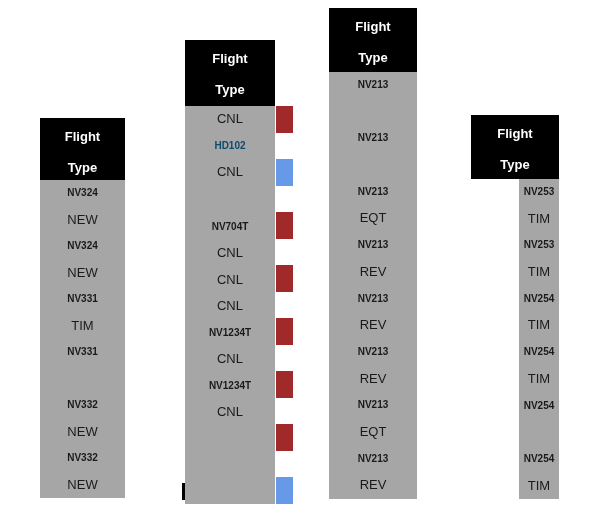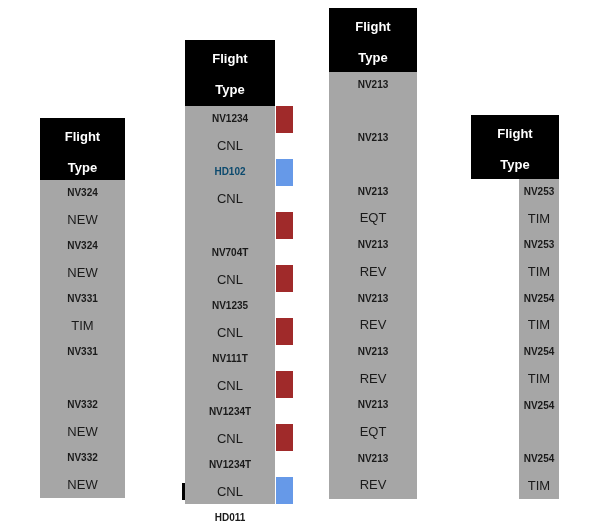--- a/index.html
+++ b/index.html
@@ -137,64 +137,52 @@
           <span class="cell-text" style="line-height: 26.5px;">NEW</span>
         </div>
       </div>
     </div>
     <div class="column" style="left: 185px; top: 40px; width: 90px;">
       <div class="col-header" style="height: 66px; background: rgb(0, 0, 0); color: rgb(255, 255, 255);">
         <span class="hline first">Flight</span>
         <span class="hline second">Type</span>
       </div>
       <div class="col-body" style="background: rgb(166, 166, 166); height: 397.5px;">
-        <div class="row flight" style="height: 26.5px; line-height: 26.5px; color: rgb(26, 26, 26);">
-          <span class="cell-text" style="line-height: 26.5px;">NV1234</span>
-        </div>
         <div class="row type" style="height: 26.5px; line-height: 26.5px; color: rgb(26, 26, 26);">
           <span class="cell-text" style="line-height: 26.5px;">CNL</span>
         </div>
         <div class="row flight" style="height: 26.5px; line-height: 26.5px; color: #0c4a6e;">
           <span class="cell-text" style="line-height: 26.5px;">HD102</span>
         </div>
         <div class="row type" style="height: 26.5px; line-height: 26.5px; color: rgb(26, 26, 26);">
           <span class="cell-text" style="line-height: 26.5px;">CNL</span>
         </div>
         <div class="row flight" style="height: 26.5px; line-height: 26.5px; color: rgb(26, 26, 26); margin-top: 28px;">
           <span class="cell-text" style="line-height: 26.5px;">NV704T</span>
         </div>
         <div class="row type" style="height: 26.5px; line-height: 26.5px; color: rgb(26, 26, 26);">
           <span class="cell-text" style="line-height: 26.5px;">CNL</span>
         </div>
-        <div class="row flight" style="height: 26.5px; line-height: 26.5px; color: rgb(26, 26, 26);">
-          <span class="cell-text" style="line-height: 26.5px;">NV1235</span>
-        </div>
-        <div class="row type" style="height: 26.5px; line-height: 26.5px; color: rgb(26, 26, 26);">
-          <span class="cell-text" style="line-height: 26.5px;">CNL</span>
-        </div>
-        <div class="row flight" style="height: 26.5px; line-height: 26.5px; color: rgb(26, 26, 26);">
-          <span class="cell-text" style="line-height: 26.5px;">NV111T</span>
+        <div class="row type" style="height: 26.5px; line-height: 26.5px; color: rgb(26, 26, 26);">
+          <span class="cell-text" style="line-height: 26.5px;">CNL</span>
         </div>
         <div class="row type" style="height: 26.5px; line-height: 26.5px; color: rgb(26, 26, 26);">
           <span class="cell-text" style="line-height: 26.5px;">CNL</span>
         </div>
         <div class="row flight" style="height: 26.5px; line-height: 26.5px; color: rgb(26, 26, 26);">
           <span class="cell-text" style="line-height: 26.5px;">NV1234T</span>
         </div>
         <div class="row type" style="height: 26.5px; line-height: 26.5px; color: rgb(26, 26, 26);">
           <span class="cell-text" style="line-height: 26.5px;">CNL</span>
         </div>
         <div class="row flight" style="height: 26.5px; line-height: 26.5px; color: rgb(26, 26, 26);">
           <span class="cell-text" style="line-height: 26.5px;">NV1234T</span>
         </div>
         <div class="row type" style="height: 26.5px; line-height: 26.5px; color: rgb(26, 26, 26);">
           <span class="cell-text" style="line-height: 26.5px;">CNL</span>
-        </div>
-        <div class="row flight" style="height: 26.5px; line-height: 26.5px; color: rgb(26, 26, 26);">
-          <span class="cell-text" style="line-height: 26.5px;">HD011</span>
         </div>
       </div>
     </div>
     <div class="swatch-strip" style="left: 276px; top: 106px; width: 17px; height: 397.5px;">
       <div class="swatch" style="height: 26.5px; background: rgb(160, 42, 42);"></div>
       <div class="swatch empty" style="height: 26.5px; background: rgb(255, 255, 255);"></div>
       <div class="swatch" style="height: 26.5px; background: rgb(102, 153, 232);"></div>
       <div class="swatch empty" style="height: 26.5px; background: rgb(255, 255, 255);"></div>
       <div class="swatch" style="height: 26.5px; background: rgb(160, 42, 42);"></div>
       <div class="swatch empty" style="height: 26.5px; background: rgb(255, 255, 255);"></div>

